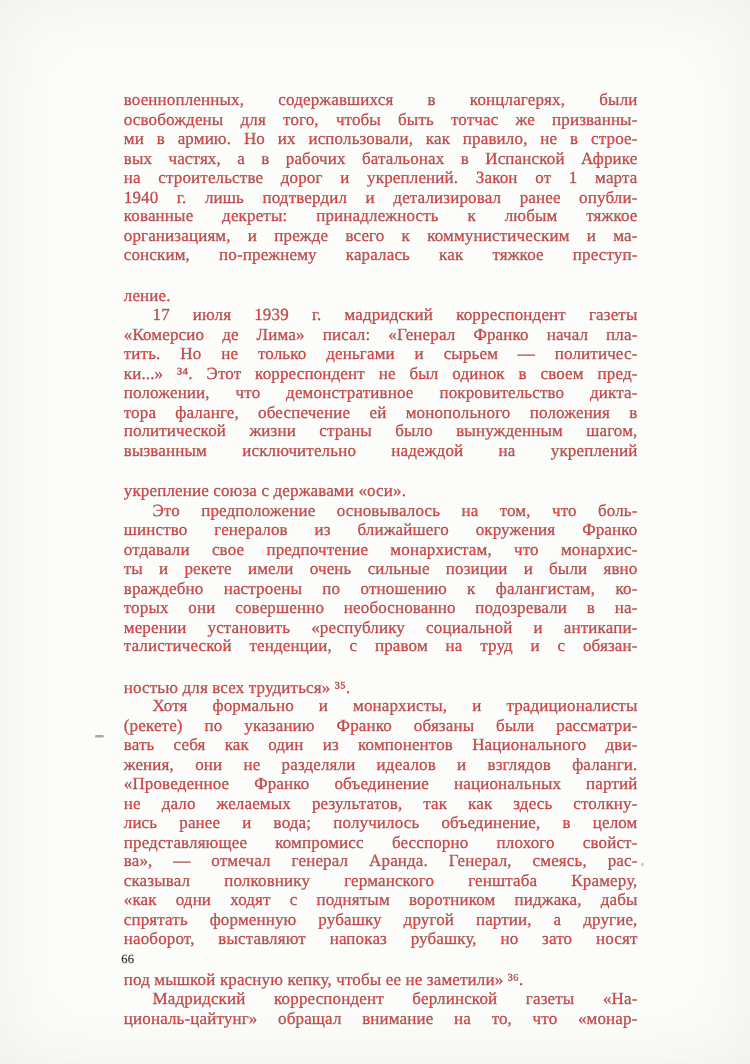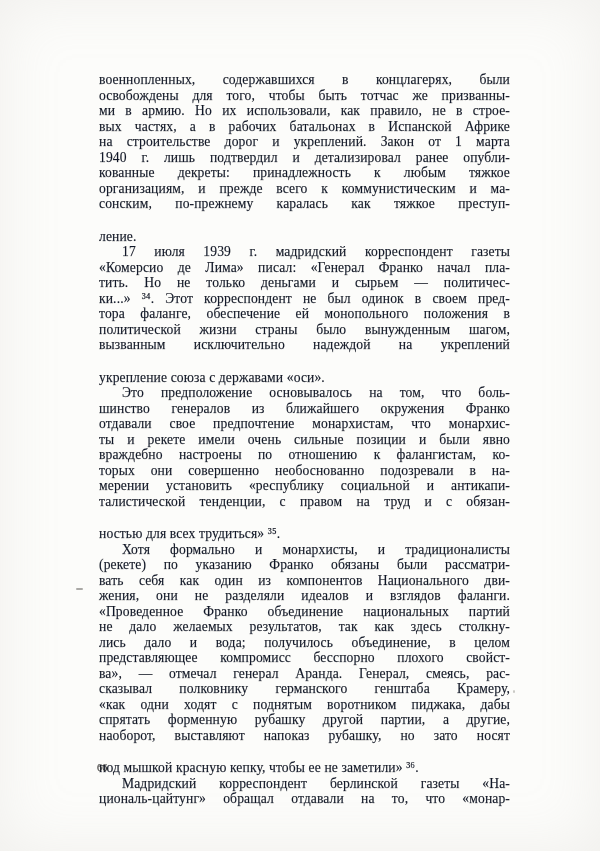--- a/index.html
+++ b/index.html
@@ -14,21 +14,21 @@
     height: 851px;
     background: #fcfcfa;
     overflow: hidden;
     box-shadow: inset 0 0 60px rgba(190,185,175,0.18);
   }
   .text-block {
     position: absolute;
     left: 99px;
     top: 72px;
     width: 411px;
-    color: #0f172a;
+    color: #ef4444;
     font-size: 13.6px;
     line-height: 15.5px;
     letter-spacing: 0.12px;
     -webkit-text-stroke: 0.25px rgba(32,31,29,0.55);
   }
   .paragraph { margin: 0; }
   .line {
     text-align: justify;
     text-align-last: justify;
     white-space: normal;
@@ -83,20 +83,21 @@
         <div class="line">кованные декреты: принадлежность к любым тяжкое</div>
         <div class="line">организациям, и прежде всего к коммунистическим и ма-</div>
         <div class="line">сонским, по-прежнему каралась как тяжкое преступ-</div>
         <div class="line last">ление.</div>
       </div>
       <div class="paragraph">
         <div class="line first-indent">17 июля 1939 г. мадридский корреспондент газеты</div>
         <div class="line">«Комерсио де Лима» писал: «Генерал Франко начал пла-</div>
         <div class="line">тить. Но не только деньгами и сырьем — политичес-</div>
         <div class="line">ки...» ³⁴. Этот корреспондент не был одинок в своем пред-</div>
+        <div class="line">положении, что демонстративное покровительство дикта-</div>
         <div class="line">тора фаланге, обеспечение ей монопольного положения в</div>
         <div class="line">политической жизни страны было вынужденным шагом,</div>
         <div class="line">вызванным исключительно надеждой на укреплений</div>
         <div class="line last">укрепление союза с державами «оси».</div>
       </div>
       <div class="paragraph">
         <div class="line first-indent">Это предположение основывалось на том, что боль-</div>
         <div class="line">шинство генералов из ближайшего окружения Франко</div>
         <div class="line">отдавали свое предпочтение монархистам, что монархис-</div>
         <div class="line">ты и рекете имели очень сильные позиции и были явно</div>
@@ -106,30 +107,30 @@
         <div class="line">талистической тенденции, с правом на труд и с обязан-</div>
         <div class="line last">ностью для всех трудиться» ³⁵.</div>
       </div>
       <div class="paragraph">
         <div class="line first-indent">Хотя формально и монархисты, и традиционалисты</div>
         <div class="line">(рекете) по указанию Франко обязаны были рассматри-</div>
         <div class="line">вать себя как один из компонентов Национального дви-</div>
         <div class="line">жения, они не разделяли идеалов и взглядов фаланги.</div>
         <div class="line">«Проведенное Франко объединение национальных партий</div>
         <div class="line">не дало желаемых результатов, так как здесь столкну-</div>
-        <div class="line">лись дало и вода; получилось объединение, в целом</div>
+        <div class="line">лись ранее и вода; получилось объединение, в целом</div>
         <div class="line">представляющее компромисс бесспорно плохого свойст-</div>
         <div class="line">ва», — отмечал генерал Аранда. Генерал, смеясь, рас-</div>
         <div class="line">сказывал полковнику германского генштаба Крамеру,</div>
         <div class="line">«как одни ходят с поднятым воротником пиджака, дабы</div>
         <div class="line">спрятать форменную рубашку другой партии, а другие,</div>
         <div class="line">наоборот, выставляют напоказ рубашку, но зато носят</div>
         <div class="line last">под мышкой красную кепку, чтобы ее не заметили» ³⁶.</div>
       </div>
       <div class="paragraph">
         <div class="line first-indent">Мадридский корреспондент берлинской газеты «На-</div>
-        <div class="line">циональ-цайтунг» обращал отдавали на то, что «монар-</div>
+        <div class="line">циональ-цайтунг» обращал внимание на то, что «монар-</div>
       </div>
     </div>
   <div class="page-number">66</div>
   <div class="artifact"></div>
   <div class="speck"></div>
 </div>
 
 </body></html>

